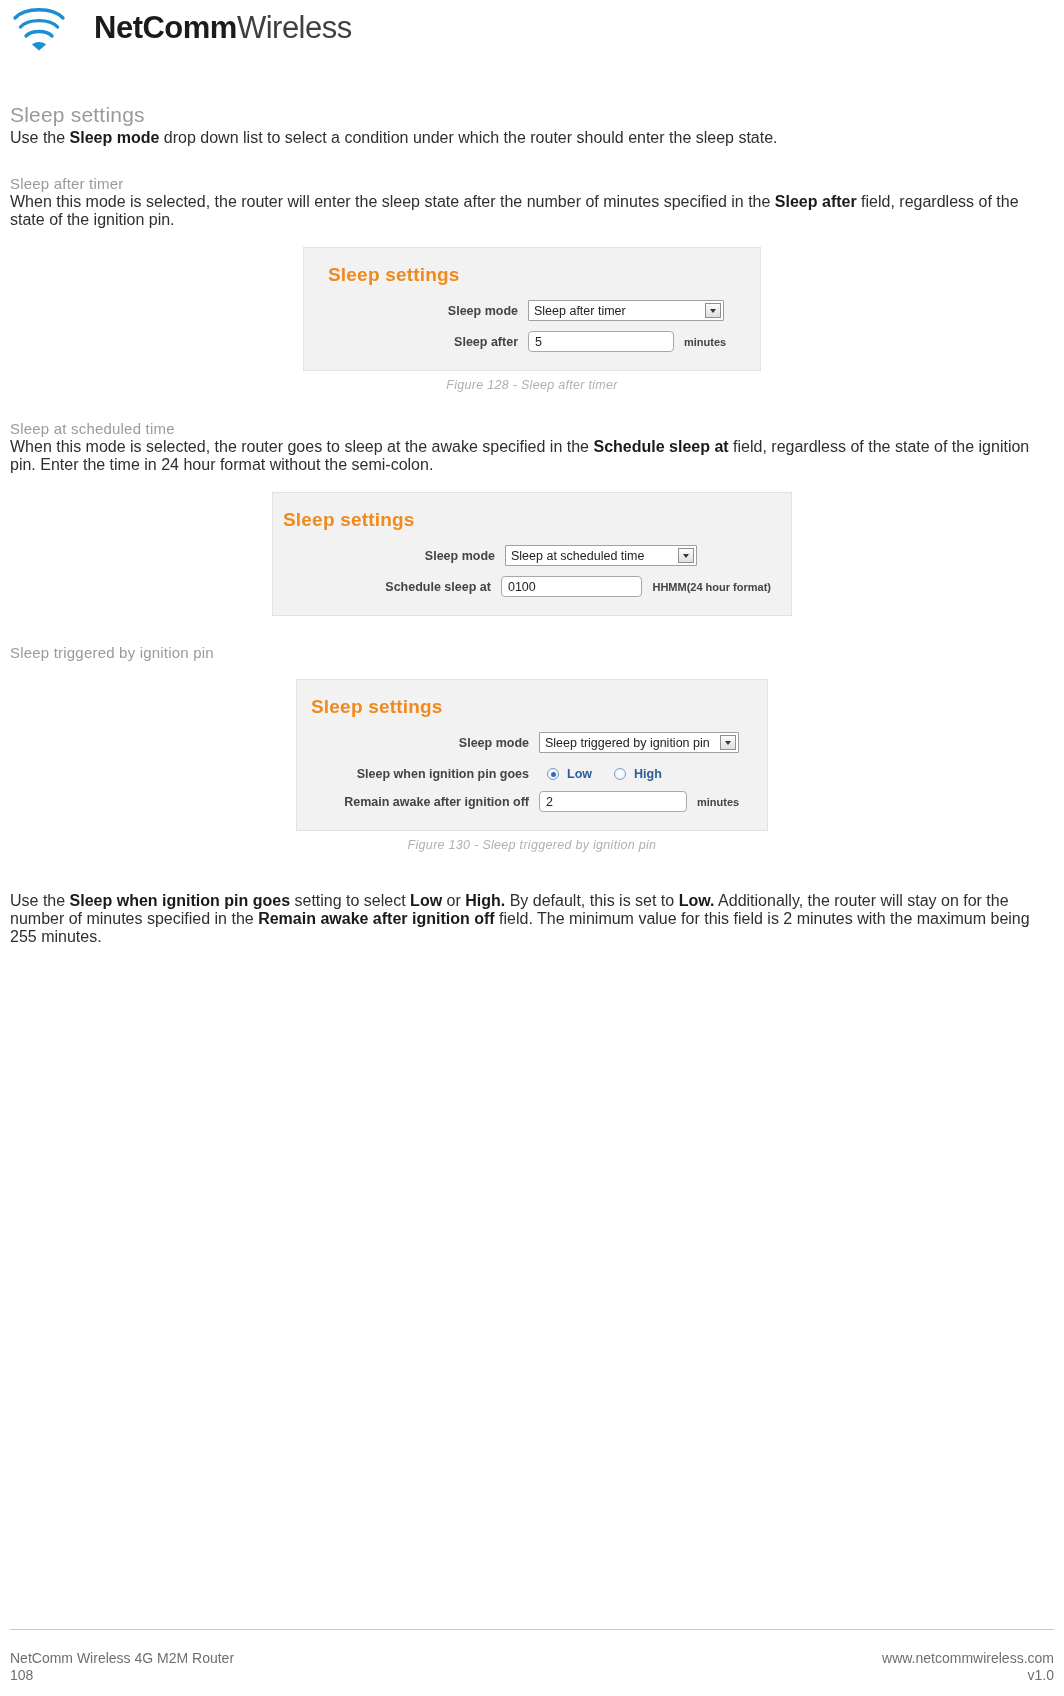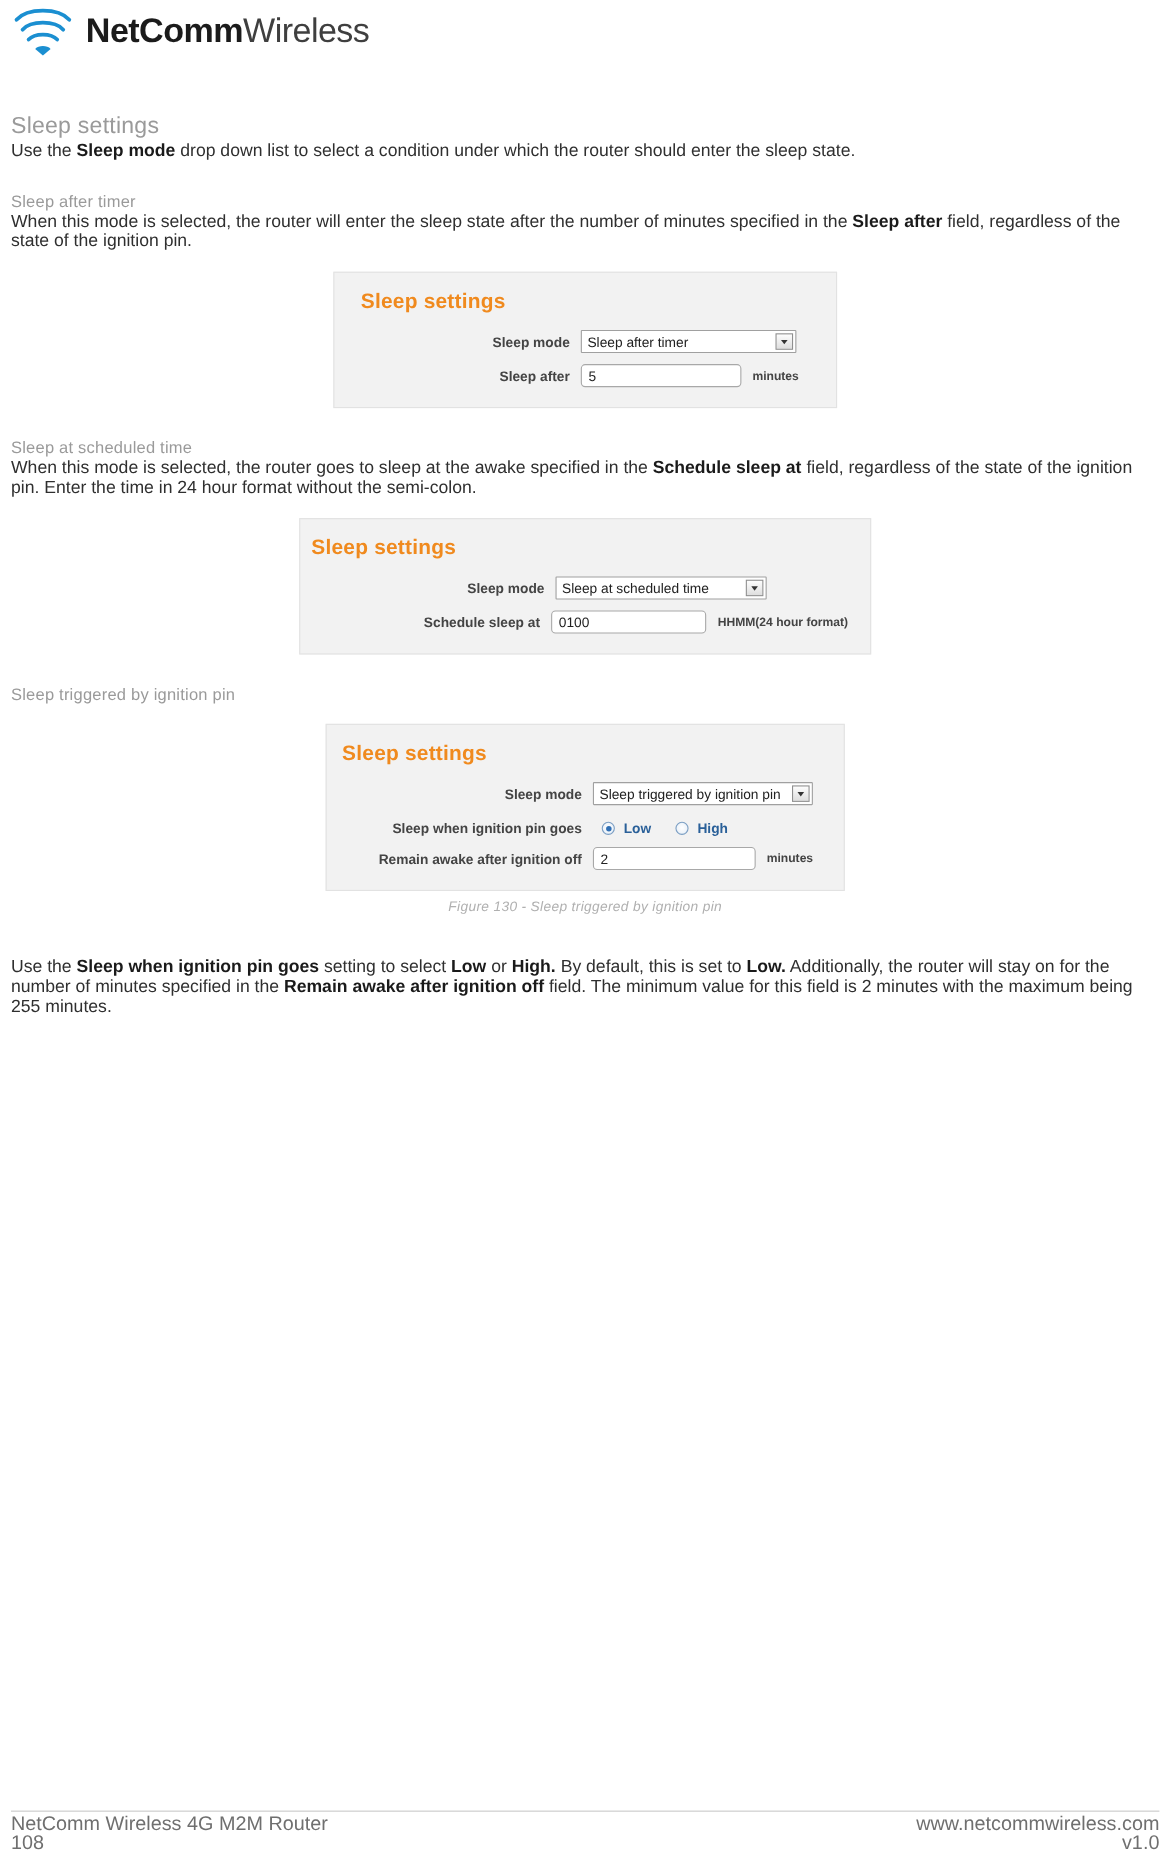--- a/index.html
+++ b/index.html
@@ -25,21 +25,21 @@
 
   
   .header {
     position: relative;
     height: 60px;
     padding-top: 5px;
   }
   .logo-wrap {
     display: flex;
     align-items: center;
-    gap: 12px;
+    gap: 28px;
     padding-left: 2px;
   }
   .logo-mark {
     width: 54px;
     height: 46px;
     position: relative;
   }
   .logo-text {
     font-size: 31px;
     letter-spacing: -0.5px;
@@ -199,24 +199,24 @@
     padding-right: 14px;
   }
 
   
   .footer {
     position: absolute;
     left: 10px;
     right: 10px;
     bottom: 12px;
     border-top: 1px solid #c9c9c9;
-    padding-top: 3px;
+    padding-top: 20px;
     display: flex;
     justify-content: space-between;
-    font-size: 18px;
+    font-size: 14px;
     color: #6f6f6f;
   }
   .footer .left, .footer .right { line-height: 17px; }
   .footer .right { text-align: right; }
 </style>
 </head>
 <body>
 
 <div class="page">
 
@@ -253,20 +253,21 @@
               <span class="caret"></span>
             </span>
         </div>
       </div>
       <div class="row">
         <div class="lbl" style="width:190px;">Sleep after</div>
         <div class="textbox" style="width:146px;">5</div>
         <div class="suffix">minutes</div>
       </div>
     </div>
+    <div class="fig-caption">Figure 128 - Sleep after timer</div>
   </div>
 
   <h2 class="h2">Sleep at scheduled time</h2>
   <p class="body"><span>When this mode is selected, the router goes to sleep at the awake specified in the </span><b>Schedule sleep at</b><span> field, regardless of the state of the ignition pin. Enter the time in 24 hour format without the semi-colon.</span></p>
 
   <div class="figure">
     <div class="panel" style="width:520px;padding-left:10px;">
       <div class="panel-title">Sleep settings</div>
       <div class="row">
         <div class="lbl" style="width:212px;">Sleep mode</div>

